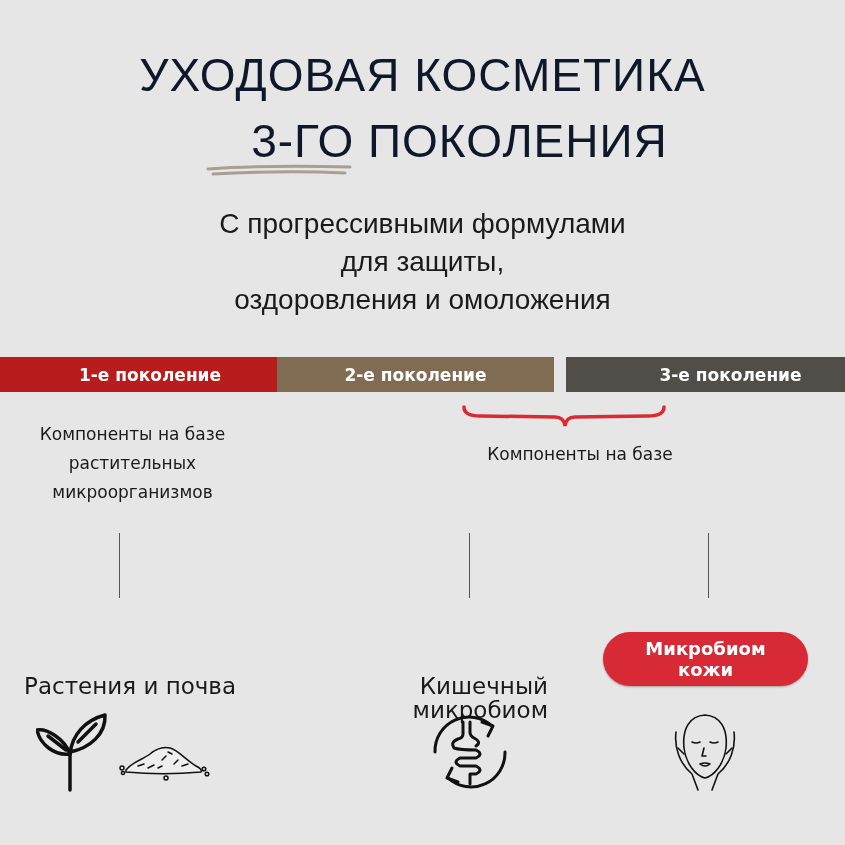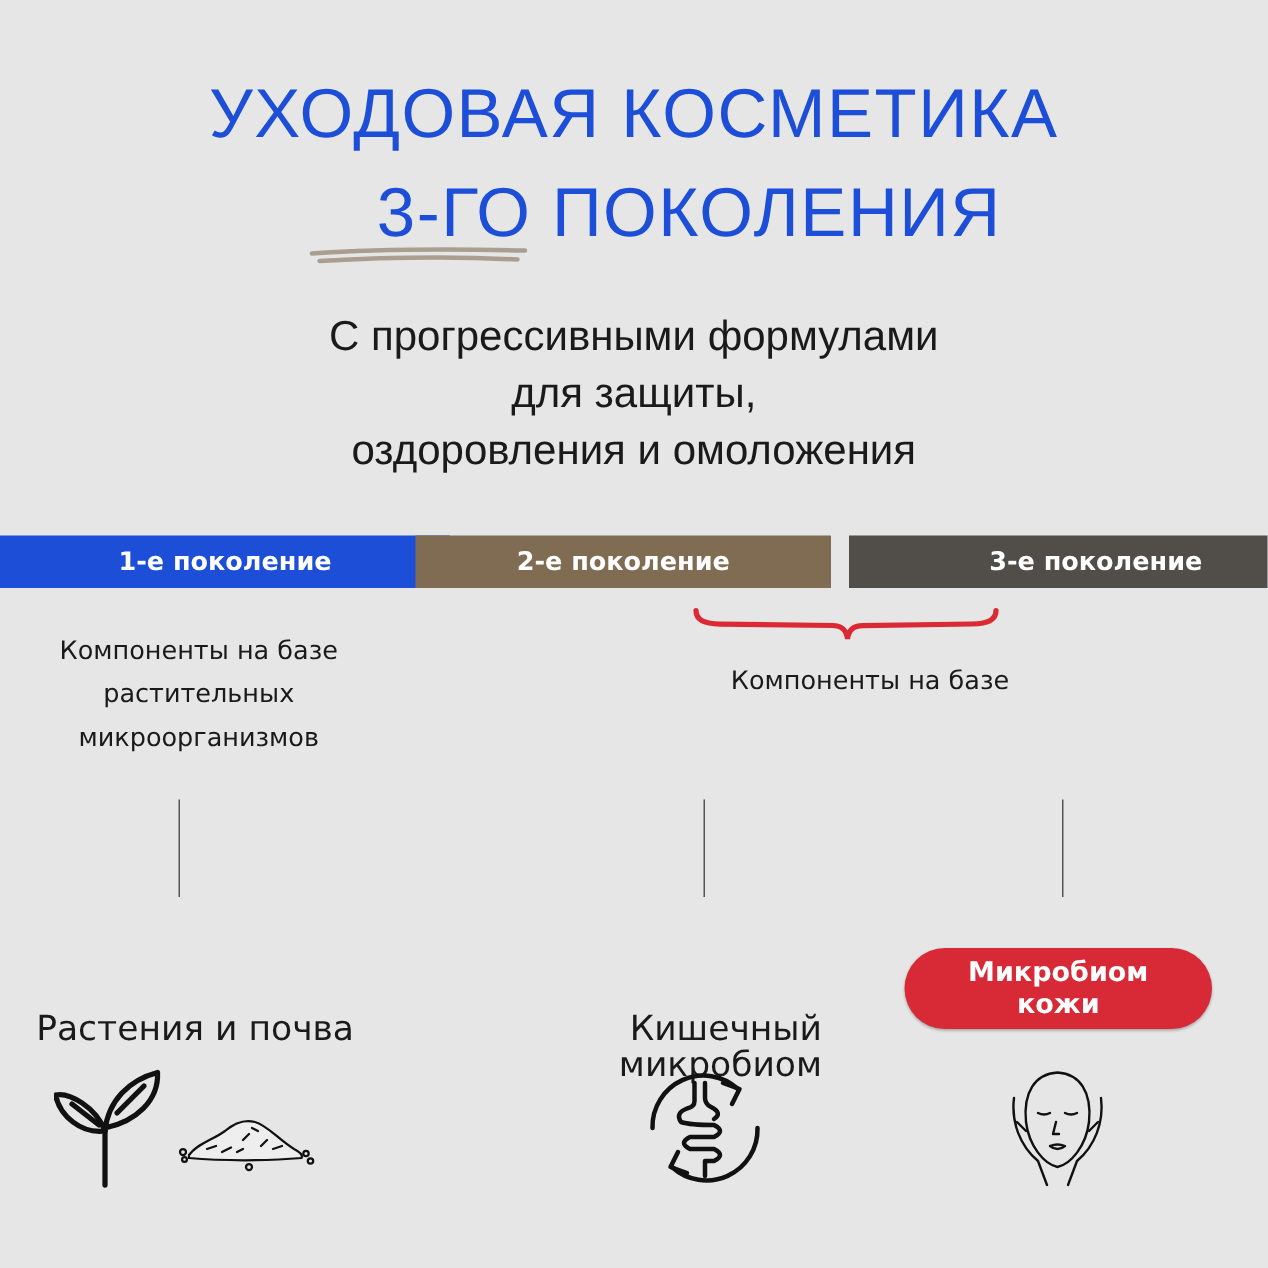--- a/index.html
+++ b/index.html
@@ -2,21 +2,21 @@
 <html><head>
   <meta charset="utf-8">
   <style>
     html, body { margin:0; padding:0; }
     body {
       width:845px; height:845px; background:#e6e6e6; position:relative; overflow:hidden;
       font-family:"DejaVu Sans", sans-serif; color:#1a1a1a;
     }
     .abs { position:absolute; }
     .title {
-      left:0; width:845px; text-align:center; color:#1d4ed8;
+      left:0; width:845px; text-align:center; color:#0f172a;
       font-family:"Liberation Sans", sans-serif; font-size:46px; letter-spacing:1px;
       line-height:1;
     }
     .subtitle {
       left:0; width:845px; text-align:center; font-size:28px; line-height:38px; color:#1a1a1a;
       font-family:Liberation Sans, sans-serif;
     }
     .gen-tab {
       top:357px; height:35px; color:#fff; font-weight:bold; font-size:17px;
       display:flex; align-items:center; justify-content:center;
@@ -39,21 +39,21 @@
 <div class="abs title" style="top:118px;padding-left:37px;">3-ГО ПОКОЛЕНИЯ</div>
 <svg class="abs" style="left:205px;top:163px;" width="150" height="16">
   <path d="M3 6 Q60 2 145 4" stroke="#a99f91" stroke-width="3" fill="none" stroke-linecap="round"></path>
   <path d="M8 11 Q80 7 140 10" stroke="#a99f91" stroke-width="3" fill="none" stroke-linecap="round"></path>
 </svg>
 
 <div class="abs subtitle" style="top:205px;">С прогрессивными формулами</div>
 <div class="abs subtitle" style="top:243px;">для защиты,</div>
 <div class="abs subtitle" style="top:281px;">оздоровления и омоложения</div>
 
-<div class="abs gen-tab" style="left:0;width:300px;background:#1d4ed8;">1-е поколение</div>
+<div class="abs gen-tab" style="left:0;width:300px;background:#b91c1c;">1-е поколение</div>
 <div class="abs gen-tab" style="left:277px;width:277px;background:#806c53;">2-е поколение</div>
 <div class="abs gen-tab" style="left:566px;width:329px;background:#514d48;">3-е поколение</div>
 
 <svg class="abs" style="left:460px;top:404px;" width="210" height="28">
   <path d="M4 3 Q4 12 20 12 L95 13 Q104 13 105 22 Q106 13 115 13 L188 12 Q204 12 204 3" stroke="#dc2a35" stroke-width="3.5" fill="none" stroke-linecap="round"></path>
 </svg>
 
 <div class="abs desc" style="left:0;top:420px;width:265px;">
   <div>Компоненты на базе</div>
   <div>растительных</div>

